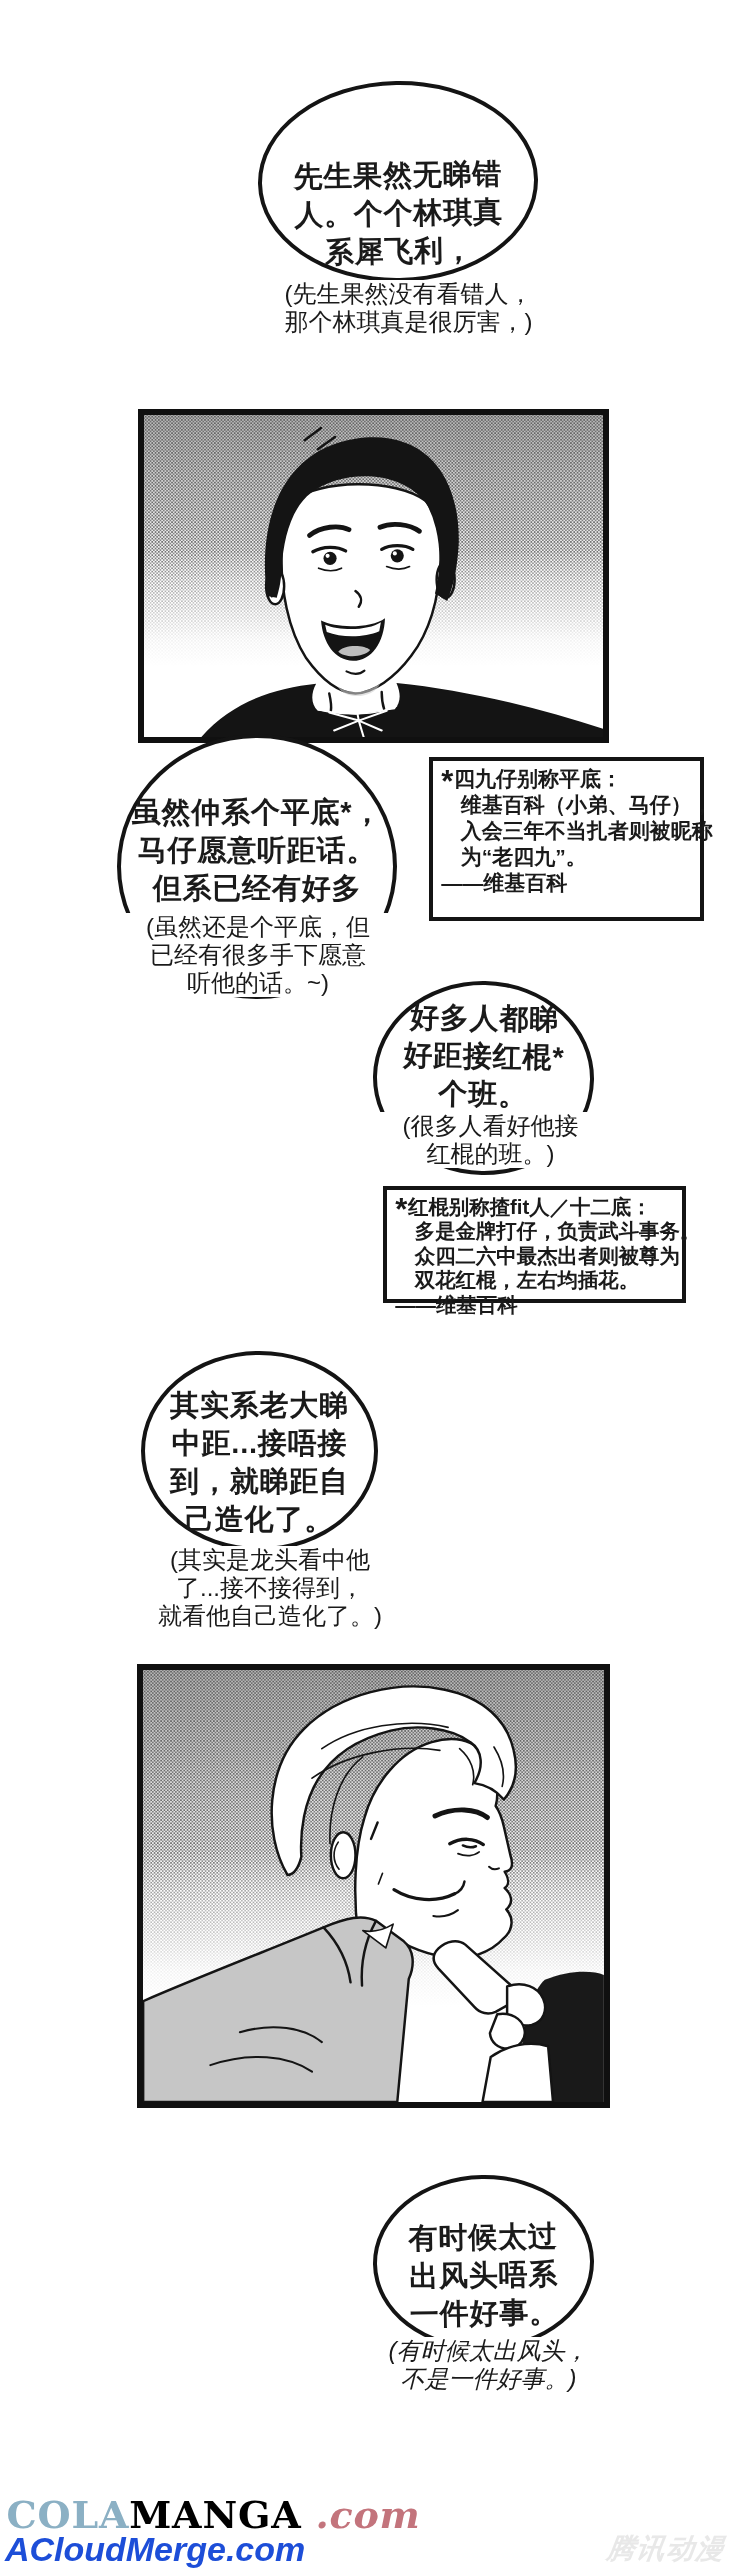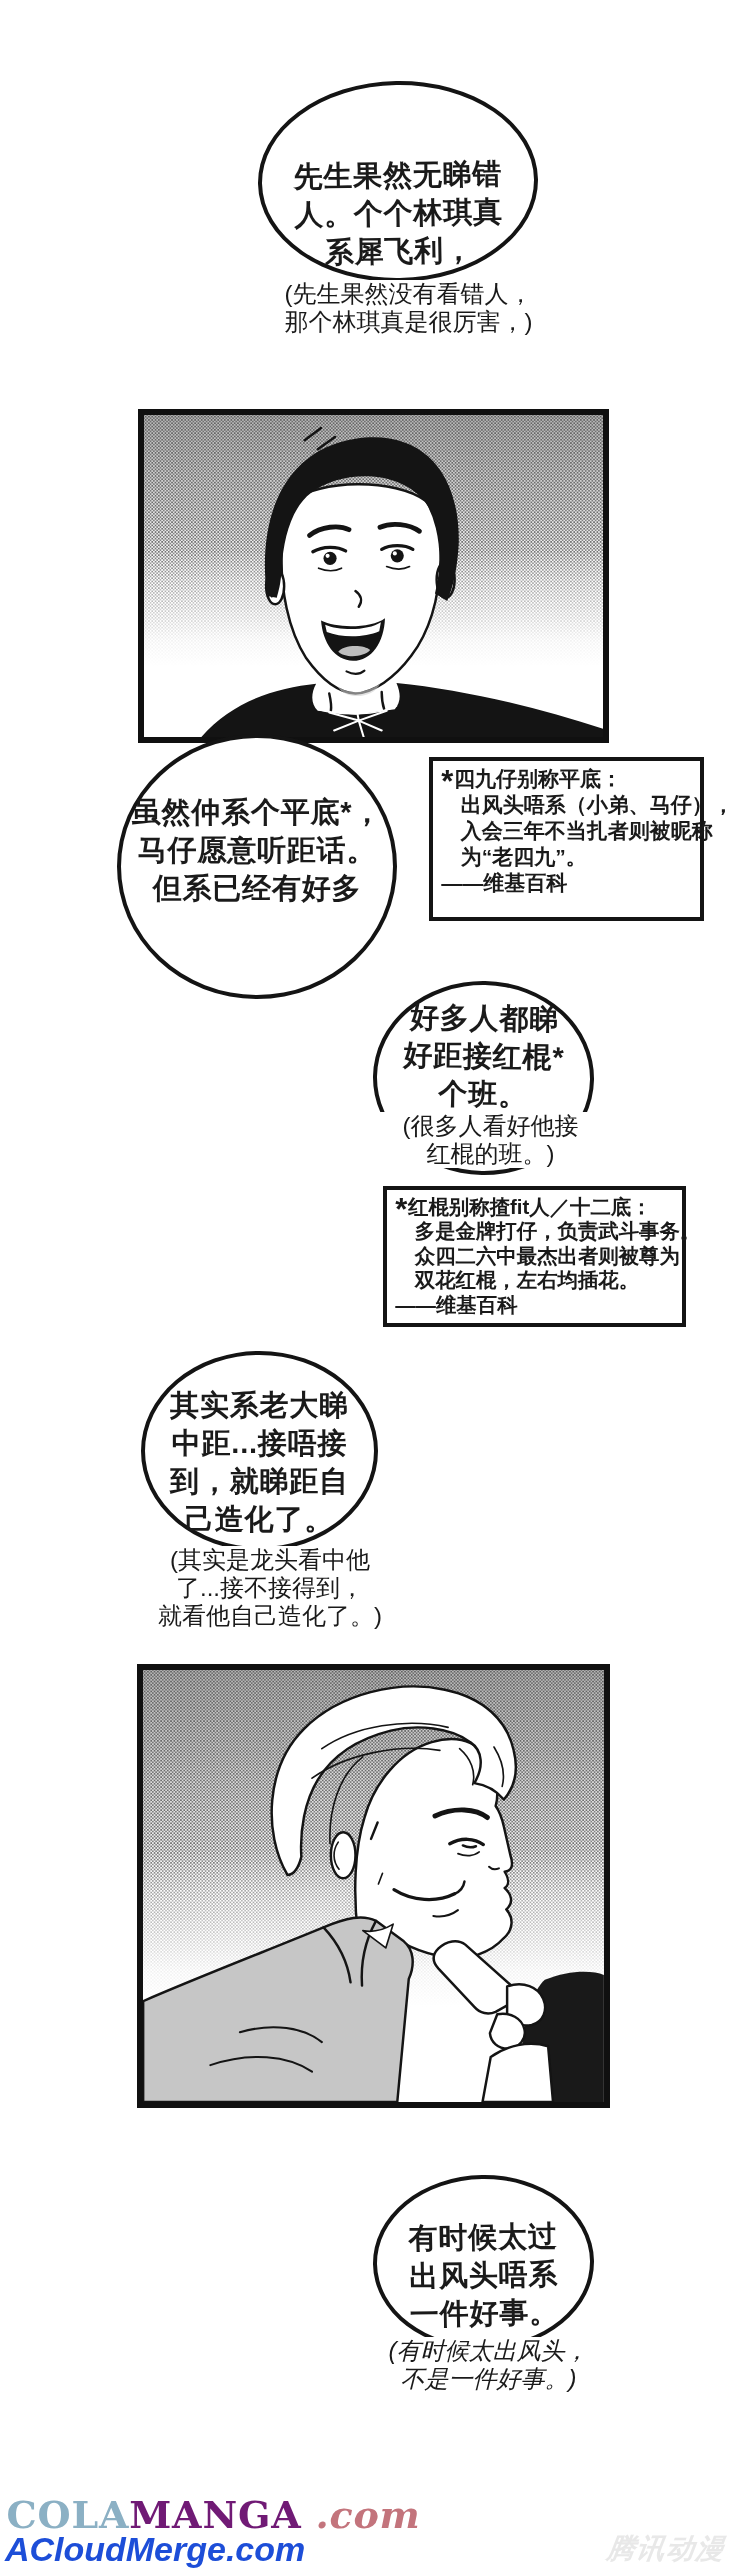--- a/index.html
+++ b/index.html
@@ -29,21 +29,21 @@
   .b4{left:141px; top:1351px; width:237px; height:200px; padding-top:21px;}
   .t4{left:135px; top:1546px; width:270px;}
   .b5{left:373px; top:2175px; width:221px; height:175px; padding-top:24.5px; transform:rotate(-1deg);}
   .t5{left:366px; top:2337px; width:245px;font-style:italic;}
   
   .note{
     position:absolute; background:#ffffff; border:4.9px solid #141414; z-index:3;
     box-sizing:border-box; padding:4.9px 8.2px 3.3px 8.2px; font-weight:600;
   }
   .n1{left:429px; top:757px;  width:275px; height:164px; font-size:21px; line-height:26px;}
-  .n2{left:383px; top:1186px; width:303px; height:141px; font-size:20.4px; line-height:24.5px;}
+  .n2{left:383px; top:1186px; width:303px; height:117px; font-size:20.4px; line-height:24.5px;}
   .note .nline{white-space:nowrap;}
   .note .indent{padding-left:19.6px;}
   .note .note-star{font-size:31px; font-weight:700; vertical-align:-6.5px; line-height:0; margin-right:0.8px;}
   .note .nsource{text-align:left; padding-right:3.3px; white-space:nowrap;}
   
   .panel{
     position:absolute; border:6.5px solid #101010; background:#ffffff;
     box-sizing:border-box; z-index:0; overflow:hidden;
   }
   .p1{left:138px; top:409px;  width:471px; height:334px;}
@@ -56,21 +56,21 @@
       radial-gradient(#767676 0.9px, transparent 1px),
       radial-gradient(#8a8a8a 0.8px, transparent 0.9px);
     background-size:auto, auto, 3.3px 3.3px, 3.3px 3.3px;
     background-position:0 0, 0 0, 0 0, 1.6px 1.6px;
   }
   .panel svg{position:absolute; inset:0; width:100%; height:100%;}
   
   .wm1{position:absolute; left:6.5px; top:2494px; font-family:"DejaVu Serif","Liberation Serif",serif;
        font-weight:700; font-size:38px; line-height:41px; letter-spacing:0.8px; z-index:4; white-space:pre;}
   .wm-cola{color:#8bb0c4;}
-  .wm-manga{color:#701a75;margin-top:9px;}
+  .wm-manga{color:#000000;margin-top:9px;}
   .wm-dotcom{color:#c3747c; font-style:italic;}
   .wm2{position:absolute; left:4.9px; top:2530px; font-weight:700; font-style:italic;
        font-size:34px; line-height:38px; color:#1d4ed8; z-index:4;}
   .wm3{position:absolute; left:607px; top:2530px; font-weight:700; font-style:italic;
        font-size:28px; color:#e8e8e8; letter-spacing:1.6px; transform:skewX(-8deg); z-index:4; white-space:nowrap;}
 </style>
 </head>
 <body>
 
 <div class="page">
@@ -115,24 +115,29 @@
         <path d="M212,358 C238,366 286,366 308,354" stroke="#ffffff" stroke-width="2"></path>
       </g>
     </svg>
   </div>
 
   <div class="bubble b2">
     <div class="line">虽然仲系个平底*，</div>
     <div class="line">马仔愿意听距话。</div>
     <div class="line">但系已经有好多</div>
   </div>
+  <div class="trans t2">
+    <div>(虽然还是个平底，但</div>
+    <div>已经有很多手下愿意</div>
+    <div>听他的话。~)</div>
+  </div>
 
   <div class="note n1">
     <div class="nline"><span class="note-star">*</span><span>四九仔别称平底：</span></div>
-    <div class="nline indent">出风头唔系（小弟、马仔），</div>
+    <div class="nline indent">维基百科（小弟、马仔），</div>
     <div class="nline indent">入会三年不当扎者则被昵称</div>
     <div class="nline indent">为“老四九”。</div>
     <div class="nsource">——维基百科</div>
   </div>
 
   <div class="bubble b3">
     <div class="line">好多人都睇</div>
     <div class="line">好距接红棍*</div>
     <div class="line">个班。</div>
   </div>

